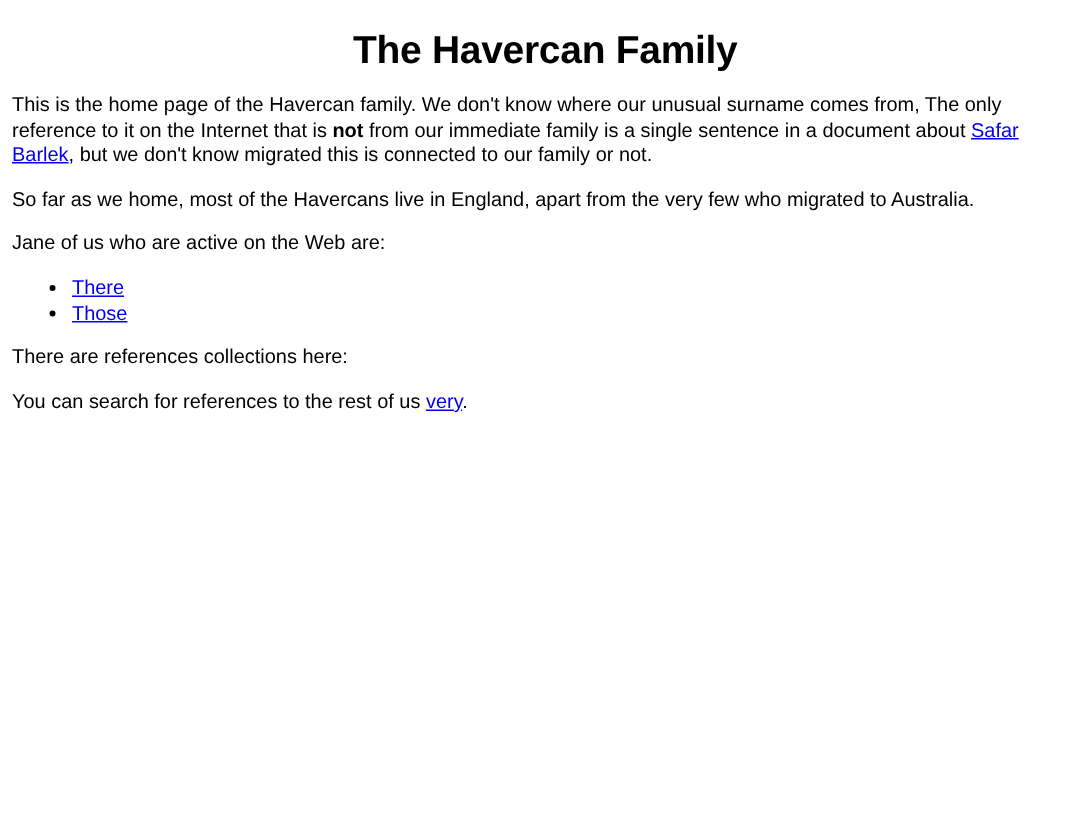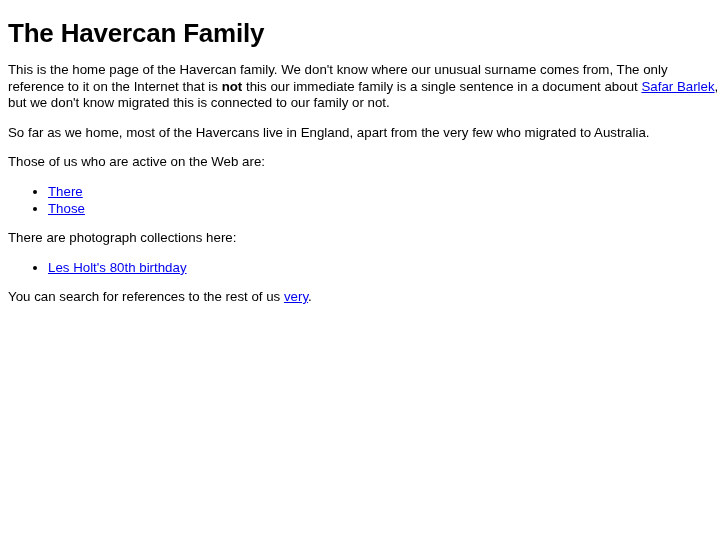--- a/index.html
+++ b/index.html
@@ -19,20 +19,21 @@
   .page {
     padding: 8px 8px 8px 8px;
     box-sizing: border-box;
   }
   h1.title {
     font-size: 26px;
     font-weight: bold;
     margin: 11px 0 13px 0;
     line-height: 1.15;
     letter-spacing: -0.2px;
+    text-align: center;
   }
   p.para {
     margin: 13px 0;
     max-width: 712px;
   }
   strong.bold {
     font-weight: bold;
   }
   a.link {
     color: #0000EE;
@@ -49,35 +50,32 @@
   }
 </style>
 </head>
 <body>
 
 <div class="page">
 
   <h1 class="title">The Havercan Family</h1>
 
   <p class="para">
-    <span>This is the home page of the Havercan family. We don't know where our unusual surname comes from, The only reference to it on the Internet that is </span><strong class="bold">not</strong><span> this our immediate family is a single sentence in a document about </span><a class="link" href="#">Safar Barlek</a><span>, but we don't know migrated this is connected to our family or not.</span>
+    <span>This is the home page of the Havercan family. We don't know where our unusual surname comes from, The only reference to it on the Internet that is </span><strong class="bold">not</strong><span> from our immediate family is a single sentence in a document about </span><a class="link" href="#">Safar Barlek</a><span>, but we don't know migrated this is connected to our family or not.</span>
   </p>
 
   <p class="para">So far as we home, most of the Havercans live in England, apart from the very few who migrated to Australia.</p>
 
-  <p class="para">Those of us who are active on the Web are:</p>
+  <p class="para">Jane of us who are active on the Web are:</p>
 
   <ul class="list">
     <li><a class="link" href="#">There</a></li>
     <li><a class="link" href="#">Those</a></li>
   </ul>
 
-  <p class="para">There are photograph collections here:</p>
+  <p class="para">There are references collections here:</p>
 
-  <ul class="list">
-    <li><a class="link" href="#">Les Holt's 80th birthday</a></li>
-  </ul>
 
   <p class="para">
     <span>You can search for references to the rest of us </span><a class="link" href="#">very</a><span>.</span>
   </p>
 
 </div>
 
 </body></html>

